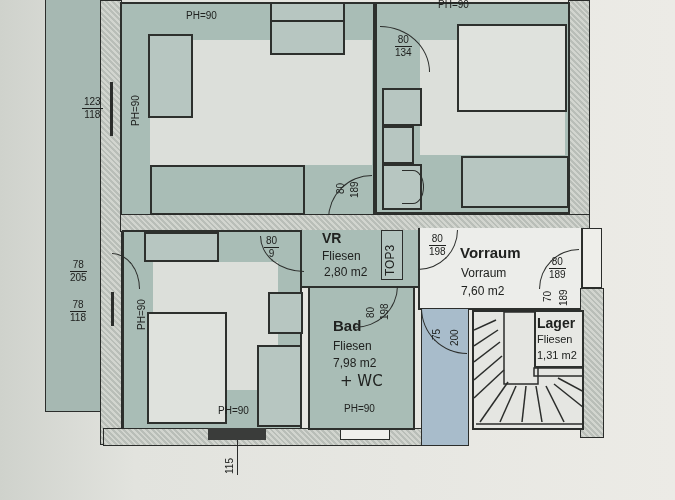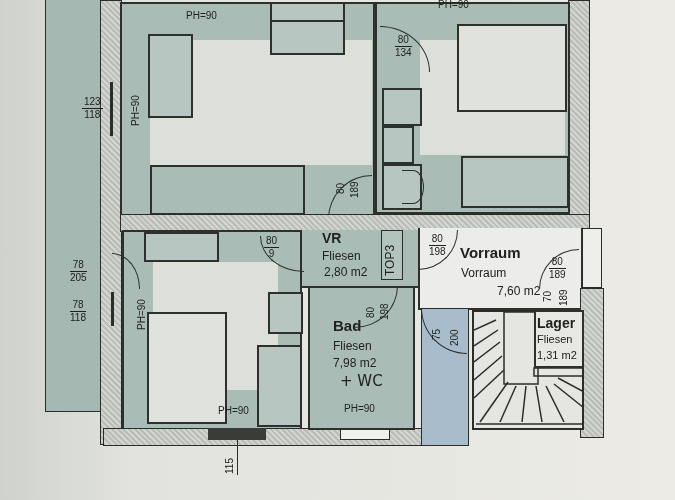--- a/index.html
+++ b/index.html
@@ -110,21 +110,21 @@
   <div class="txt lbl-mid" style="left:333px;top:357px;">7,98 m2</div>
   <div class="txt" style="left:340px;top:374px;font-size:15px;font-family:'DejaVu Sans',sans-serif;">+ WC</div>
   <div class="txt lbl-sm" style="left:344px;top:404px;">PH=90</div>
   <div class="arc" style="left:354px;top:286px;width:44px;height:42px;border-radius:0 0 100% 0;border-left:none;border-top:none;"></div>
   <div class="txt lbl-sm rot" style="left:366px;top:318px;">80</div>
   <div class="txt lbl-sm rot" style="left:380px;top:320px;">198</div>
 
   <div class="abs" style="left:418px;top:228px;width:165px;height:82px;background:#ecedea;border:2px solid #2d302d;border-top:none;"></div>
   <div class="txt lbl-big" style="left:460px;top:245px;">Vorraum</div>
   <div class="txt lbl-mid" style="left:461px;top:267px;">Vorraum</div>
-  <div class="txt lbl-mid" style="left:461px;top:285px;margin-left:36px;">7,60 m2</div>
+  <div class="txt lbl-mid" style="left:461px;top:285px;">7,60 m2</div>
   <div class="arc" style="left:418px;top:230px;width:40px;height:40px;border-radius:0 0 100% 0;border-left:none;border-top:none;"></div>
   <div class="frac" style="left:429px;top:233px;">
     <span class="num">80</span>
     <span>198</span>
   </div>
   <div class="arc" style="left:539px;top:249px;width:40px;height:40px;border-radius:100% 0 0 0;border-right:none;border-bottom:none;"></div>
   <div class="frac" style="left:549px;top:256px;">
     <span class="num">80</span>
     <span>189</span>
   </div>

